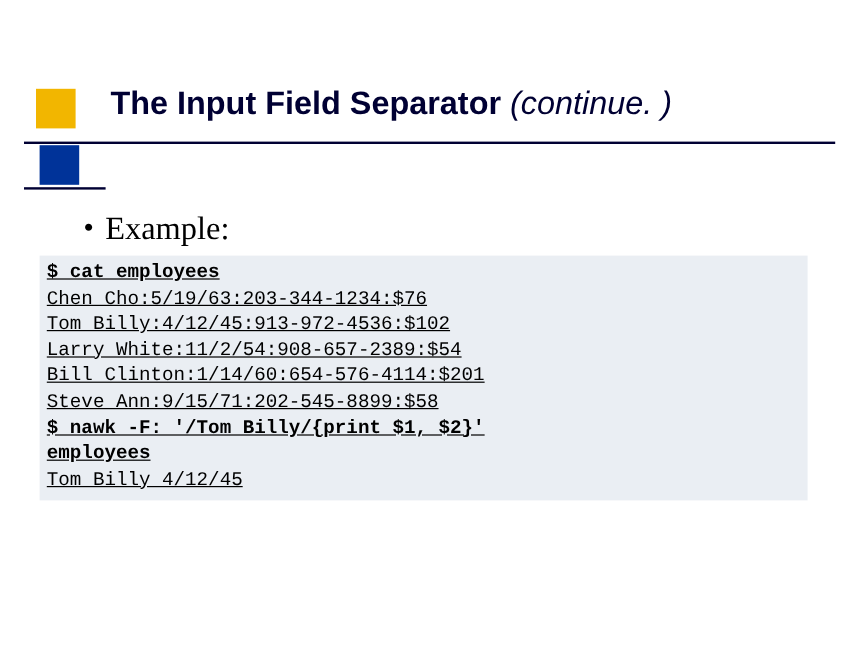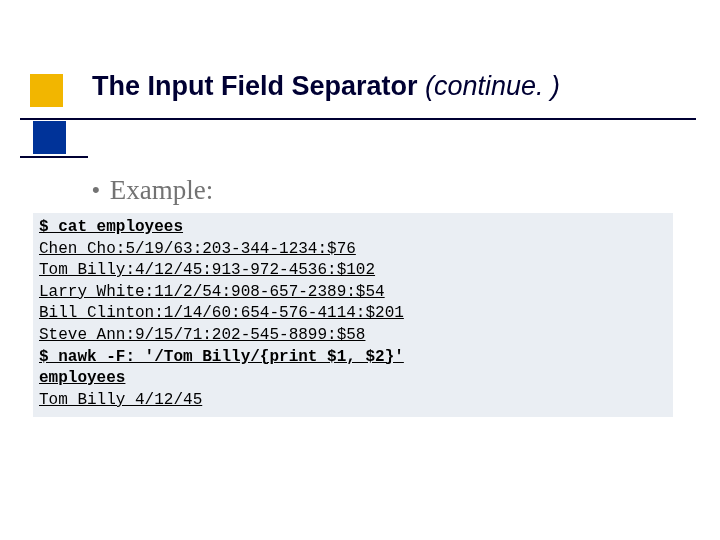--- a/index.html
+++ b/index.html
@@ -68,22 +68,21 @@
     height: 33px;
     background: #003399;
     z-index: 1;
   }
   .bullet-line {
     position: absolute;
     top: 175px;
     left: 70px;
     font-family: "Times New Roman", Times, serif;
     font-size: 27px;
-    color: #737373;
-    margin-left: 22px;
+    color: #000000;
   }
   .bullet-dot {
     font-family: Arial, sans-serif;
     font-size: 22px;
     vertical-align: 2px;
     padding-right: 10px;
   }
   .code-block {
     position: absolute;
     top: 213px;

